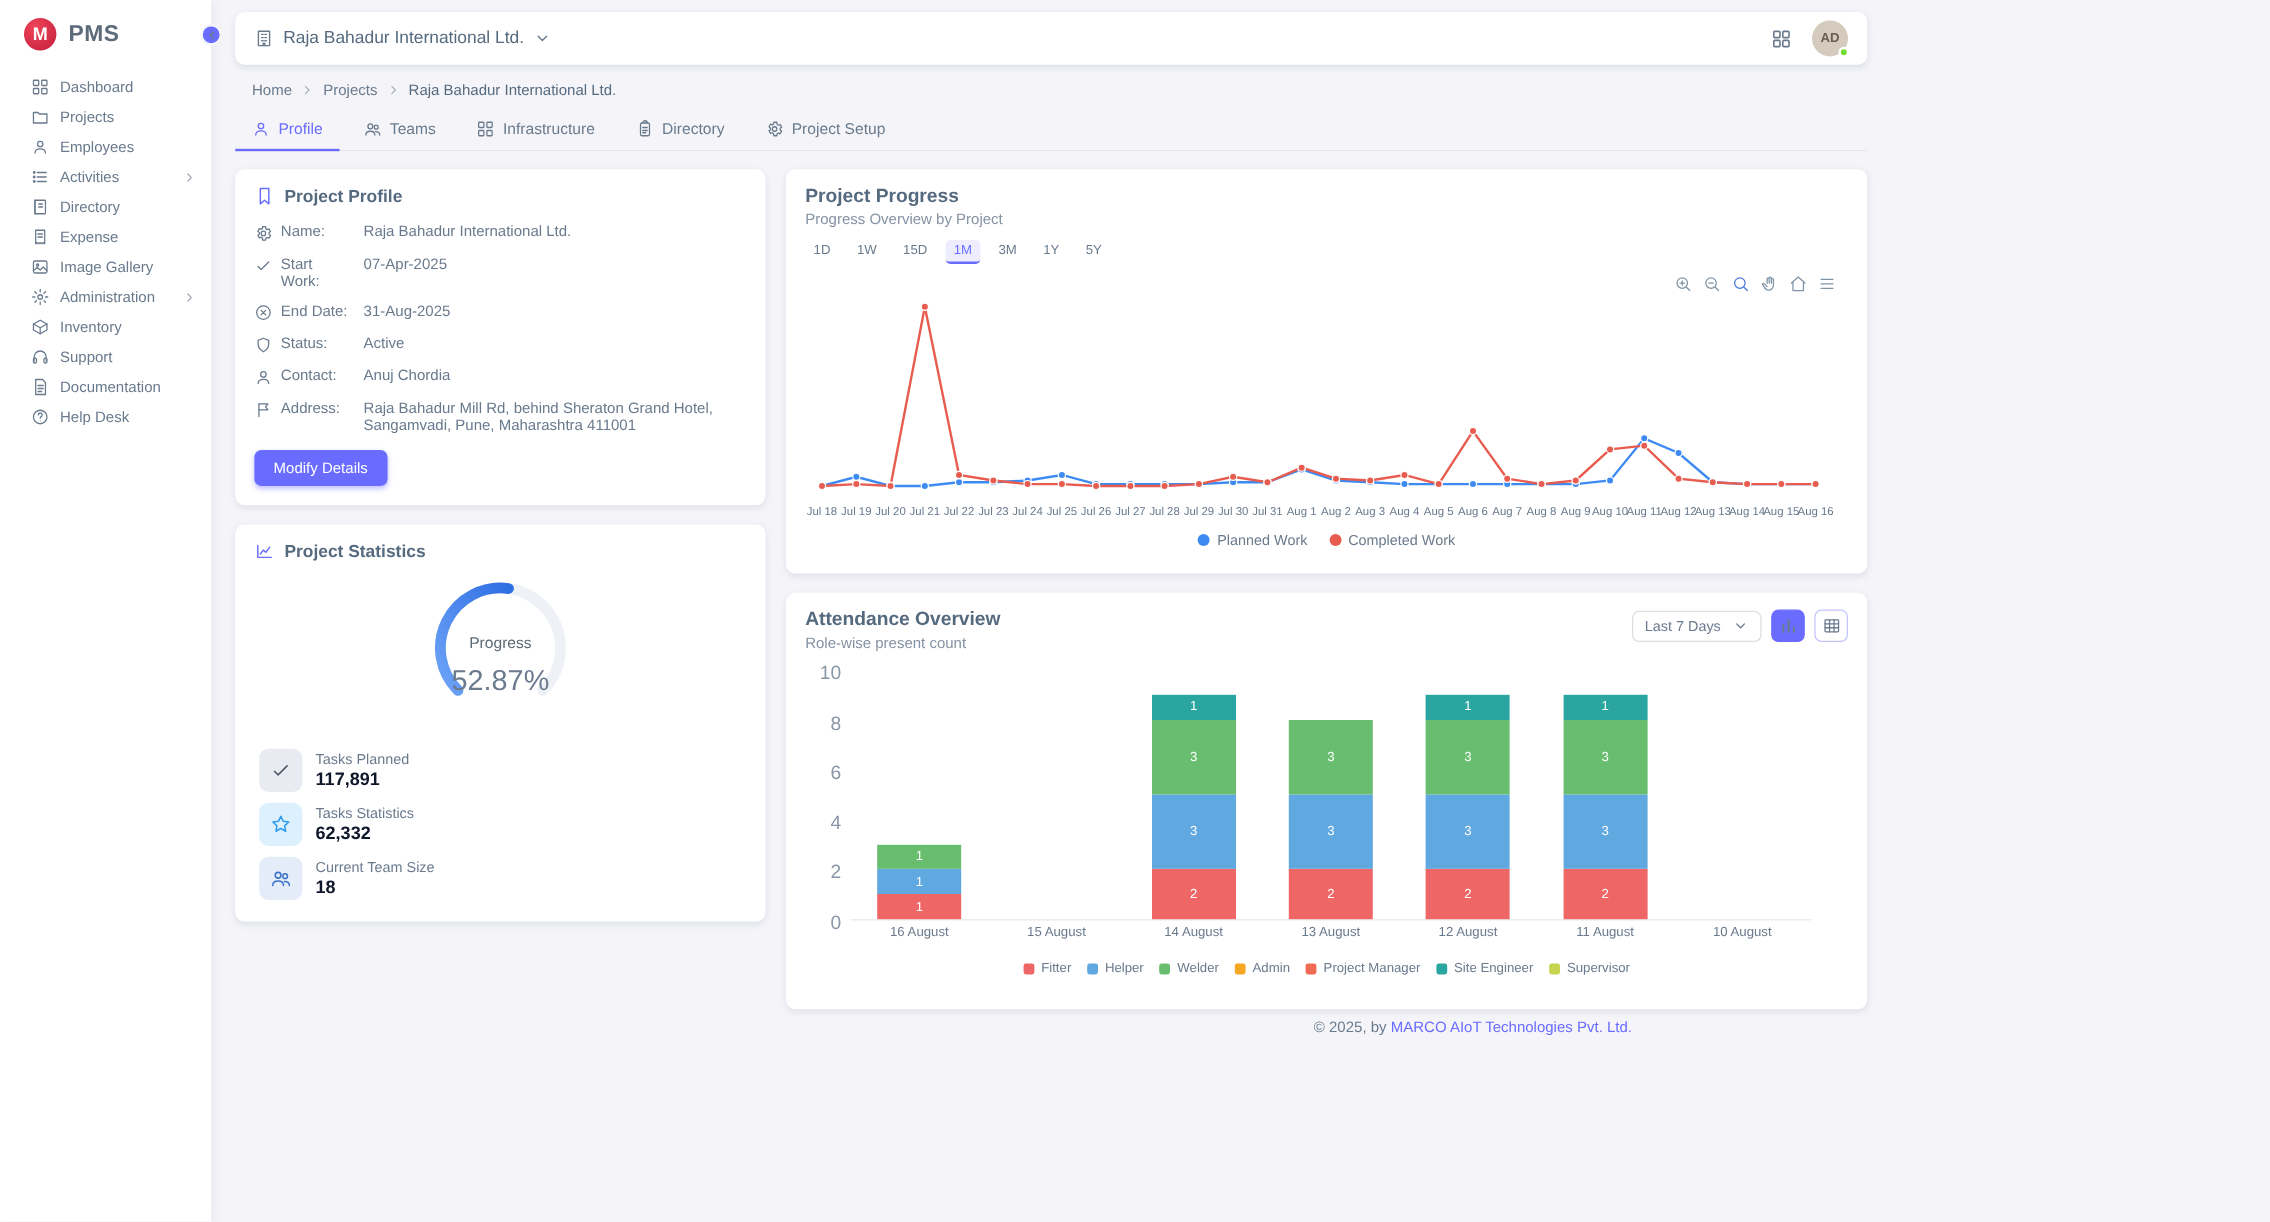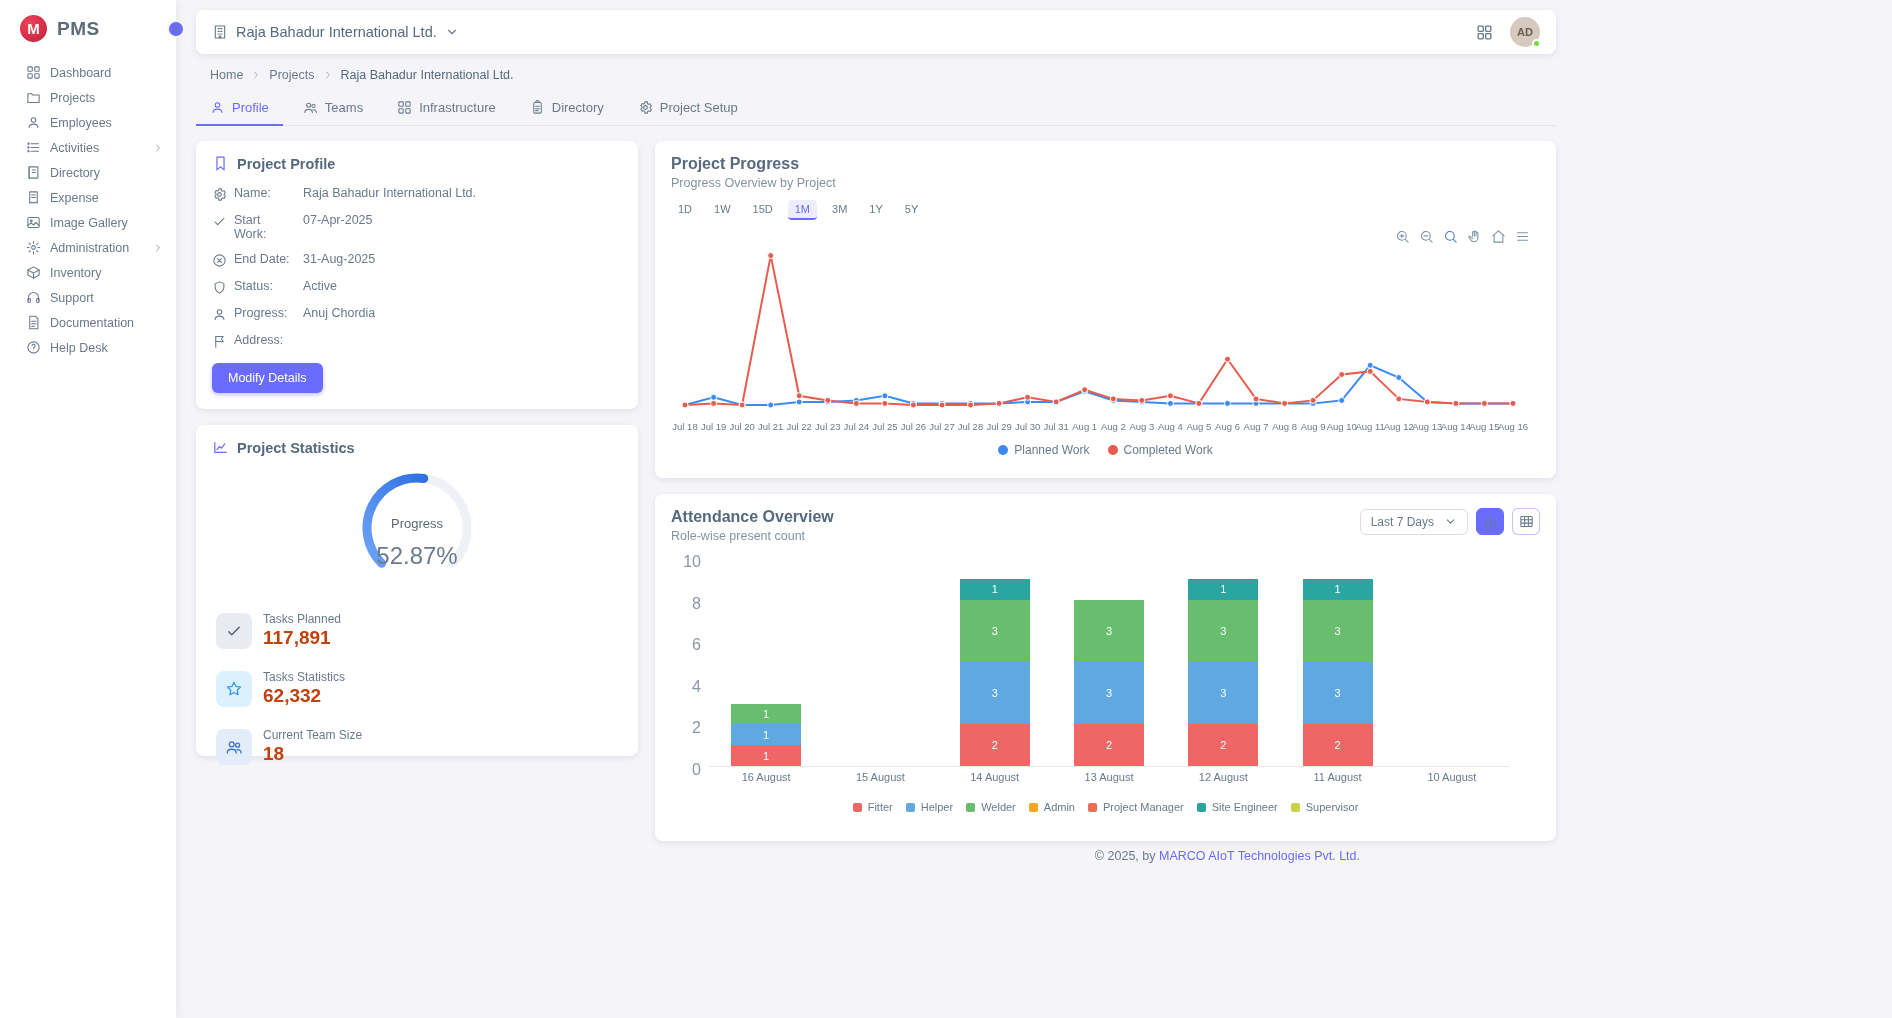--- a/index.html
+++ b/index.html
@@ -46,25 +46,25 @@
 .f-ic{display:flex;color:#697a8d;margin-top:1px}
 .f-label{width:62px;color:#697a8d;flex:0 0 auto}
 .f-value{flex:1;color:#697a8d}
 .btn-row{display:flex;justify-content:flex-start;margin-top:14px}
 .btn-primary{background:#696cff;color:#fff;border:none;border-radius:6px;padding:8px 16px;font-size:12.5px;font-weight:500;cursor:pointer;box-shadow:0 2px 4px rgba(105,108,255,.4);font-family:inherit}
 
 .stats-card{padding:14px 16px;height:331px}
 .gauge-wrap{position:relative;width:170px;height:138px;margin:4px auto 0}
 .gauge-label{position:absolute;left:0;right:0;top:56px;text-align:center;font-size:13px;color:#5d6a77}
 .gauge-value{position:absolute;left:0;right:0;top:82px;text-align:center;font-size:24px;color:#6b7a8d}
-.stats{margin-top:14px;display:flex;flex-direction:column;gap:21px;padding-left:4px}
+.stats{margin-top:14px;display:flex;flex-direction:column;gap:9px;padding-left:4px}
 .stat-row{display:flex;align-items:center;gap:11px}
 .stat-ic{width:36px;height:36px;border-radius:8px;display:flex;align-items:center;justify-content:center;flex:0 0 auto}
 .stat-label{font-size:12px;color:#697a8d}
-.stat-value{font-size:19px;font-weight:bold;color:#c2410c;margin-top:1px}
+.stat-value{font-size:15px;font-weight:bold;color:#0f172a;margin-top:1px}
 
 .progress-card{padding:14px 16px;height:337px;position:relative}
 .chart-title{font-size:16px;font-weight:bold;color:#566a7f}
 .chart-sub{font-size:12.5px;color:#8592a3;margin-top:3px}
 .ranges{display:flex;gap:8px;margin-top:10px}
 .range{font-size:11px;color:#697a8d;padding:3px 7px;border-radius:4px;cursor:pointer;border-bottom:2px solid transparent}
 .range.selected{color:#696cff;background:rgba(105,108,255,.12);border-bottom-color:#696cff}
 .chart-toolbar{position:absolute;right:26px;top:88px;display:flex;gap:9px}
 .chart-toolbar .tool{display:flex;color:#7e94a7;cursor:pointer}
 .chart-toolbar .tool.active{color:#4a7bd8}
@@ -379,31 +379,32 @@
               <span class="f-label">Status:</span>
               <span class="f-value">Active</span>
             </div>
             <div class="f-row">
               <span class="f-ic">
                 <svg width="15" height="15" viewBox="0 0 24 24" fill="none" stroke="currentColor" stroke-width="1.7" stroke-linecap="round" stroke-linejoin="round">
                   <circle cx="12" cy="8" r="3.6"></circle>
                   <path d="M5 20c0-3.4 3-5.4 7-5.4s7 2 7 5.4"></path>
                 </svg>
               </span>
-              <span class="f-label">Progress:</span>
+              <span class="f-label">Contact:</span>
               <span class="f-value">Anuj Chordia</span>
             </div>
             <div class="f-row">
               <span class="f-ic">
                 <svg width="15" height="15" viewBox="0 0 24 24" fill="none" stroke="currentColor" stroke-width="1.7" stroke-linecap="round" stroke-linejoin="round">
                   <path d="M6 21V4"></path>
                   <path d="M6 4h12l-3 4 3 4H6"></path>
                 </svg>
               </span>
               <span class="f-label">Address:</span>
+              <span class="f-value">Raja Bahadur Mill Rd, behind Sheraton Grand Hotel, Sangamvadi, Pune, Maharashtra 411001</span>
             </div>
           </div>
         <div class="btn-row">
           <button class="btn-primary">Modify Details</button>
         </div>
       </section>
 
       <section class="card stats-card">
         <div class="card-title">
           <span class="ic" id="stats-title-ic">

